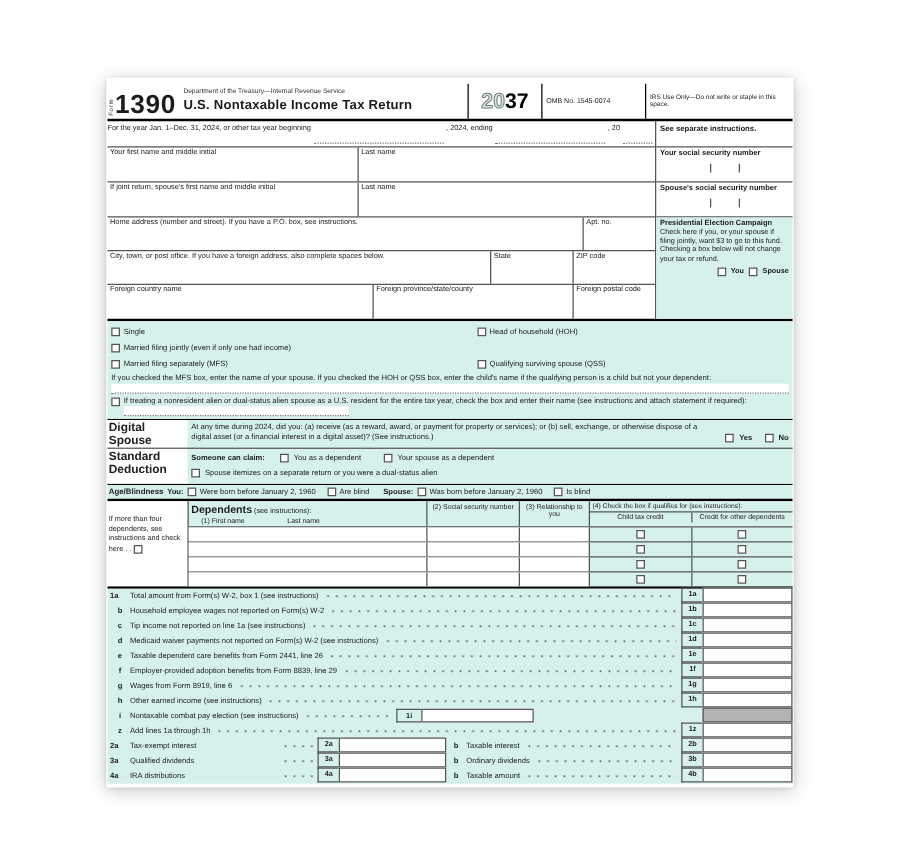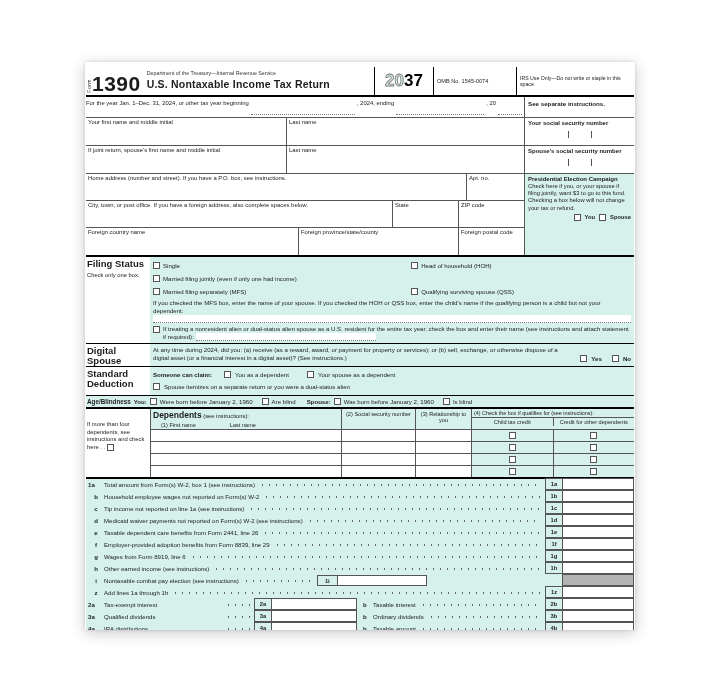--- a/index.html
+++ b/index.html
@@ -219,24 +219,20 @@
           <span class="cb"></span>
           <span>You</span>
           <span class="cb"></span>
           <span>Spouse</span>
         </div>
       </div>
     </div>
   </div>
 
   <div class="section bt2">
-    <div class="sec-label">
-      <div class="sec-head">Filing Status</div>
-      <div class="sec-note">Check only one box.</div>
-    </div>
     <div class="sec-body shade">
       <div class="fs-row">
         <span class="cb"></span>
         <span>Single</span>
         <span class="fs-col2">
           <span class="cb"></span>
           <span>Head of household (HOH)</span>
         </span>
       </div>
       <div class="fs-row">

